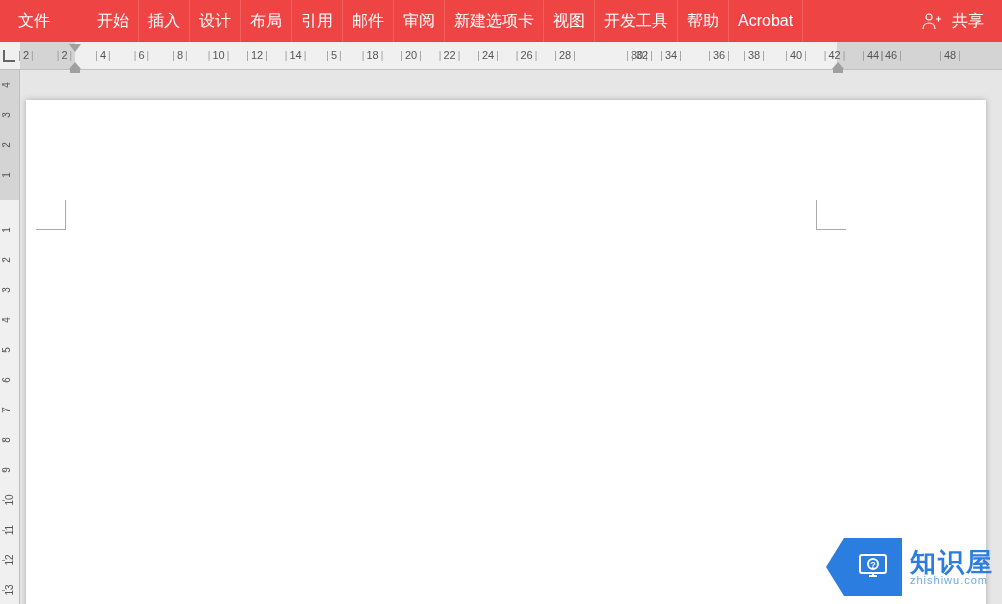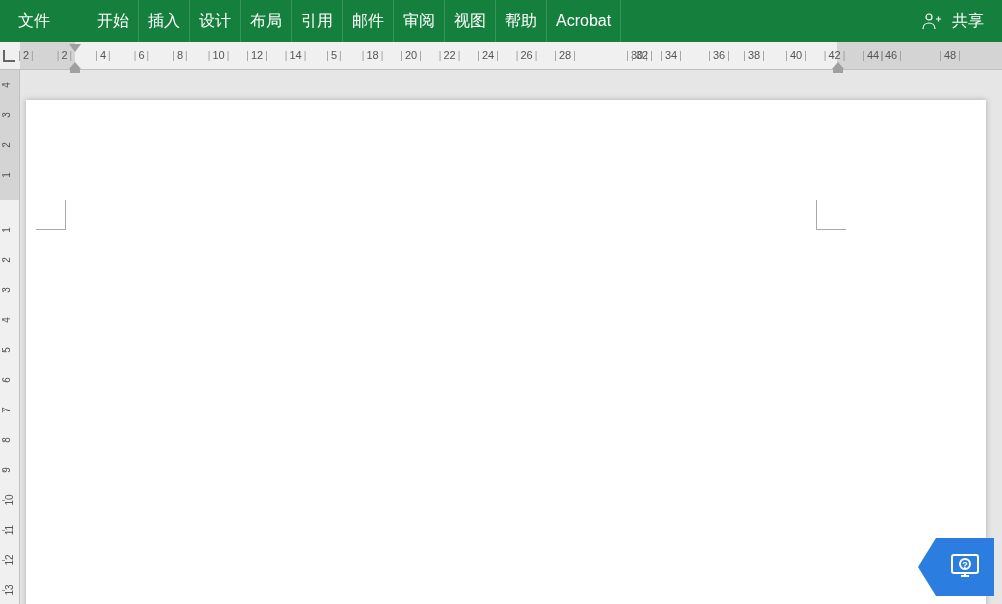--- a/index.html
+++ b/index.html
@@ -5,21 +5,21 @@
     * { margin: 0; padding: 0; box-sizing: border-box; }
     body {
       font-family: "Microsoft YaHei", "SimSun", sans-serif;
       background: #e6e6e6;
       width: 1002px;
       height: 604px;
       overflow: hidden;
       position: relative;
     }
     .ribbon {
-      background: #15803d;
+      background: #ef4444;
       height: 42px;
       display: flex;
       align-items: center;
       color: white;
       font-size: 16px;
       position: relative;
     }
     .ribbon-tab {
       padding: 0 9px;
       height: 42px;
@@ -253,21 +253,23 @@
 
 <div class="ribbon">
   <div class="ribbon-tab file">文件</div>
   <div class="ribbon-tab">开始</div>
   <div class="ribbon-tab">插入</div>
   <div class="ribbon-tab">设计</div>
   <div class="ribbon-tab">布局</div>
   <div class="ribbon-tab">引用</div>
   <div class="ribbon-tab">邮件</div>
   <div class="ribbon-tab">审阅</div>
+  <div class="ribbon-tab">新建选项卡</div>
   <div class="ribbon-tab">视图</div>
+  <div class="ribbon-tab">开发工具</div>
   <div class="ribbon-tab">帮助</div>
   <div class="ribbon-tab">Acrobat</div>
   <div class="ribbon-right">
     <div class="share-btn">
       <span class="share-icon">
         <svg width="20" height="18" viewBox="0 0 20 18">
             <circle cx="7" cy="5" r="3" fill="none" stroke="white" stroke-width="1.2"></circle>
             <path d="M1 17c0-4 3-6 6-6s6 2 6 6" fill="none" stroke="white" stroke-width="1.2"></path>
             <path d="M14 7h5 M16.5 4.5v5" stroke="white" stroke-width="1.2"></path>
           </svg>
@@ -365,13 +367,17 @@
 
 <div class="watermark">
   <div class="wm-icon">
     <svg width="36" height="36" viewBox="0 0 36 36">
       <rect x="5" y="6" width="26" height="18" rx="2" fill="none" stroke="white" stroke-width="2"></rect>
       <circle cx="18" cy="15" r="5" fill="none" stroke="white" stroke-width="2"></circle>
       <text x="18" y="19" text-anchor="middle" fill="white" font-size="9" font-weight="bold">?</text>
       <path d="M14 27h8 M18 24v3" stroke="white" stroke-width="2"></path>
     </svg>
   </div>
+  <div class="wm-text">
+    <div class="wm-title">知识屋</div>
+    <div class="wm-sub">zhishiwu.com</div>
+  </div>
 </div>
 
 </body></html>

